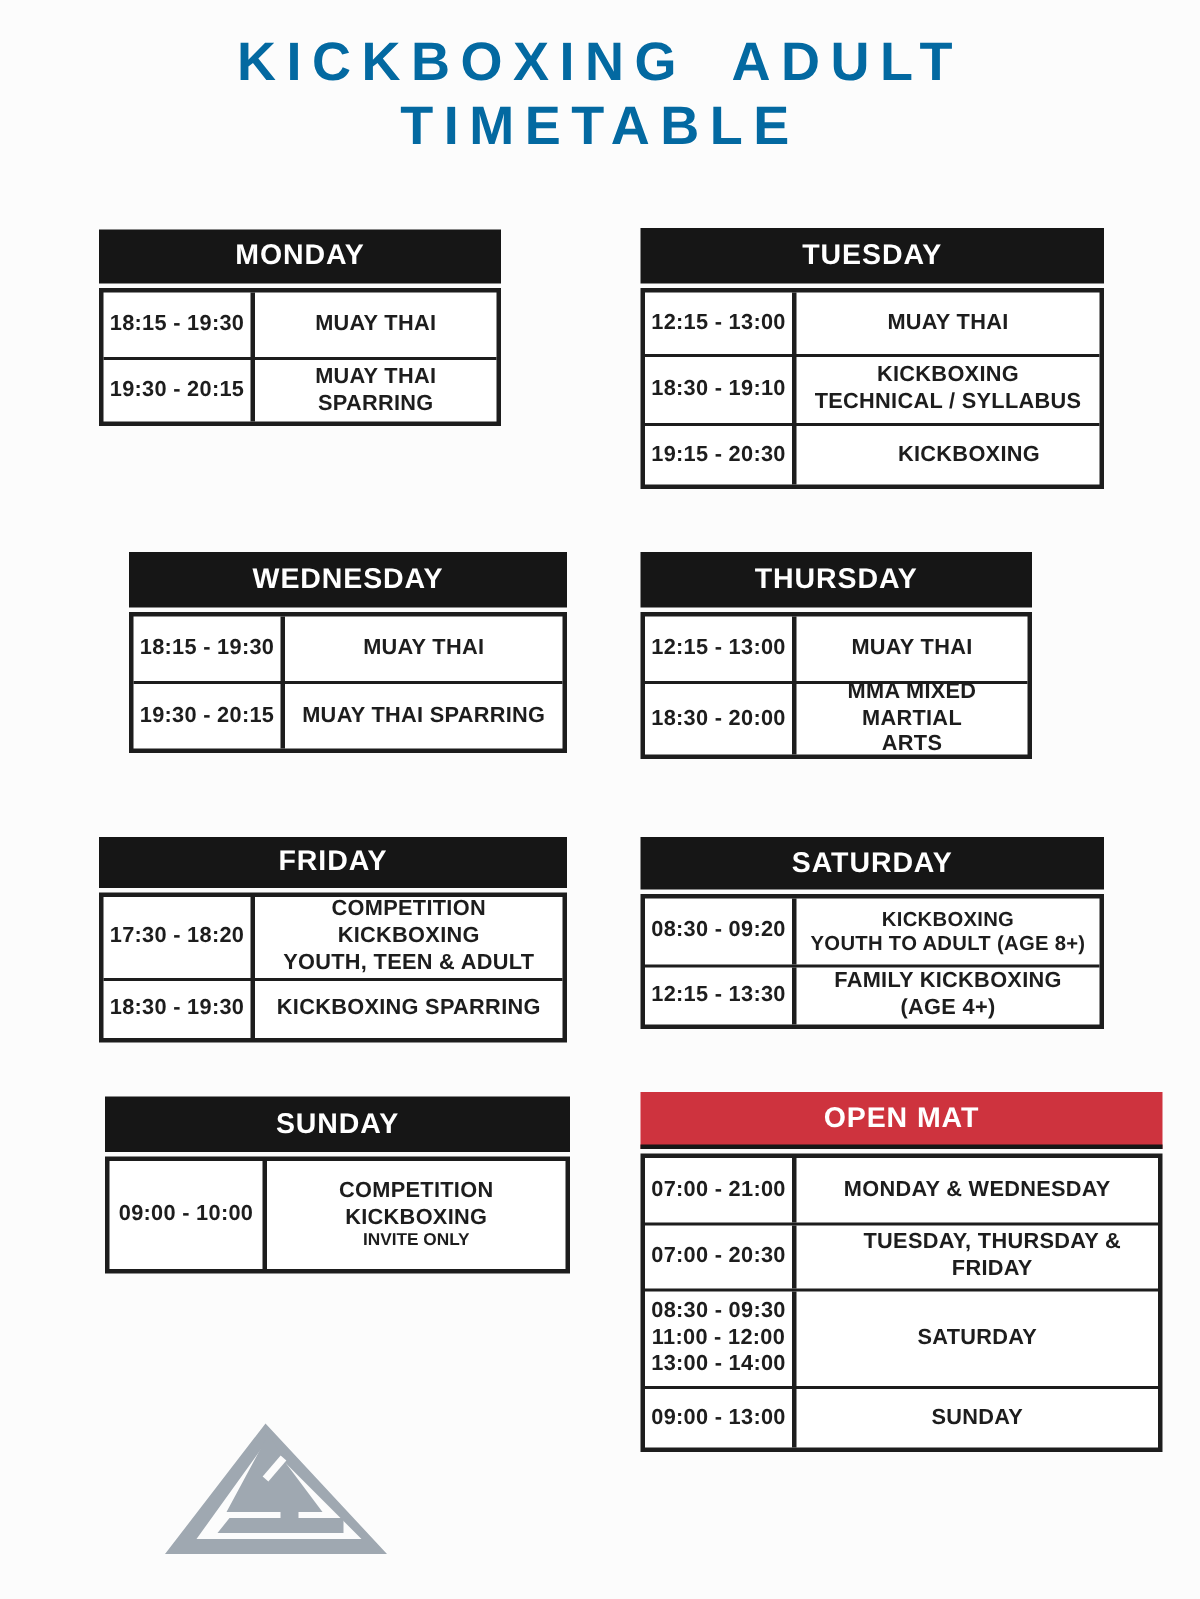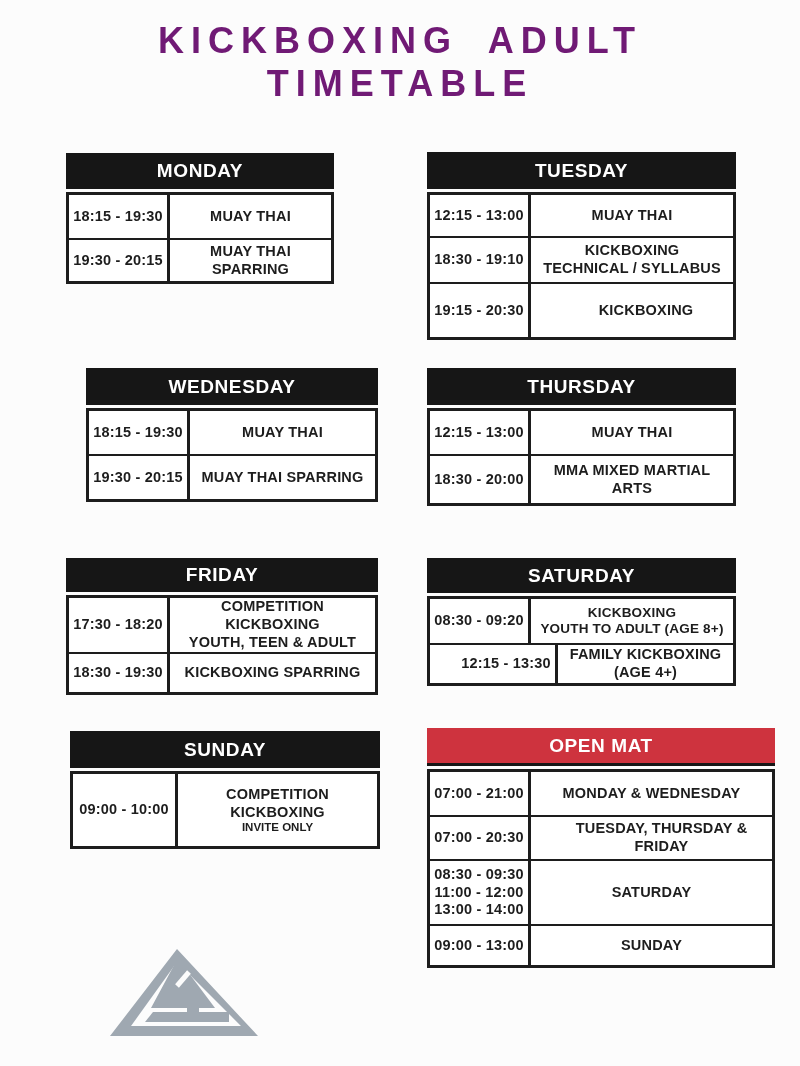--- a/index.html
+++ b/index.html
@@ -6,21 +6,21 @@
   html,body { background:#ffffff; }
   .page {
     position:relative; width:800px; height:1066px;
     background:#fcfcfc; overflow:hidden;
     font-family:"Liberation Sans", sans-serif;
     color:#1d1d1d;
   }
   
   .title {
     position:absolute; top:19px; left:0; width:100%;
-    text-align:center; font-weight:bold; color:#701a75;
+    text-align:center; font-weight:bold; color:#0369a1;
   }
   .title .line {
     font-size:36px; line-height:43px;
     letter-spacing:7px; word-spacing:14px;
   }
   
   .tbl { position:absolute; }
   .tbl-header {
     background:#161616; color:#fff;
     display:flex; align-items:center; justify-content:center;
@@ -72,42 +72,42 @@
     <div class="tbl-body">
       <div class="row" style="height:41px;">
         <div class="cell time">12:15 - 13:00</div>
         <div class="cell label">MUAY THAI</div>
       </div>
       <div class="row" style="height:46px;">
         <div class="cell time">18:30 - 19:10</div>
         <div class="cell label">KICKBOXING
 TECHNICAL / SYLLABUS</div>
       </div>
-      <div class="row" style="height:55px;gap:28px;">
+      <div class="row" style="height:41px;gap:28px;">
         <div class="cell time">19:15 - 20:30</div>
         <div class="cell label">KICKBOXING</div>
       </div>
     </div>
   </section>
 
   <section class="tbl" style="left:66px;top:368px;width:312px;padding-left:20px;">
     <div class="tbl-header" style="height:37px;">WEDNESDAY</div>
     <div class="tbl-body">
       <div class="row" style="height:43px;">
         <div class="cell time">18:15 - 19:30</div>
         <div class="cell label">MUAY THAI</div>
       </div>
       <div class="row" style="height:45px;">
         <div class="cell time">19:30 - 20:15</div>
         <div class="cell label">MUAY THAI SPARRING</div>
       </div>
     </div>
   </section>
 
-  <section class="tbl" style="left:427px;top:368px;width:309px;">
+  <section class="tbl" style="left:427px;top:368px;width:261px;">
     <div class="tbl-header" style="height:37px;">THURSDAY</div>
     <div class="tbl-body">
       <div class="row" style="height:43px;">
         <div class="cell time">12:15 - 13:00</div>
         <div class="cell label">MUAY THAI</div>
       </div>
       <div class="row" style="height:49px;">
         <div class="cell time">18:30 - 20:00</div>
         <div class="cell label">MMA MIXED MARTIAL
 ARTS</div>
@@ -132,21 +132,21 @@
   </section>
 
   <section class="tbl" style="left:427px;top:558px;width:309px;">
     <div class="tbl-header" style="height:35px;">SATURDAY</div>
     <div class="tbl-body">
       <div class="row" style="height:44px;">
         <div class="cell time">08:30 - 09:20</div>
         <div class="cell label tight">KICKBOXING
 YOUTH TO ADULT (AGE 8+)</div>
       </div>
-      <div class="row" style="height:40px;padding-left:27px;">
+      <div class="row" style="height:40px;">
         <div class="cell time">12:15 - 13:30</div>
         <div class="cell label">FAMILY KICKBOXING
 (AGE 4+)</div>
       </div>
     </div>
   </section>
 
   <section class="tbl sunday" style="left:70px;top:731px;width:310px;">
     <div class="tbl-header" style="height:37px;">SUNDAY</div>
     <div class="tbl-body">

